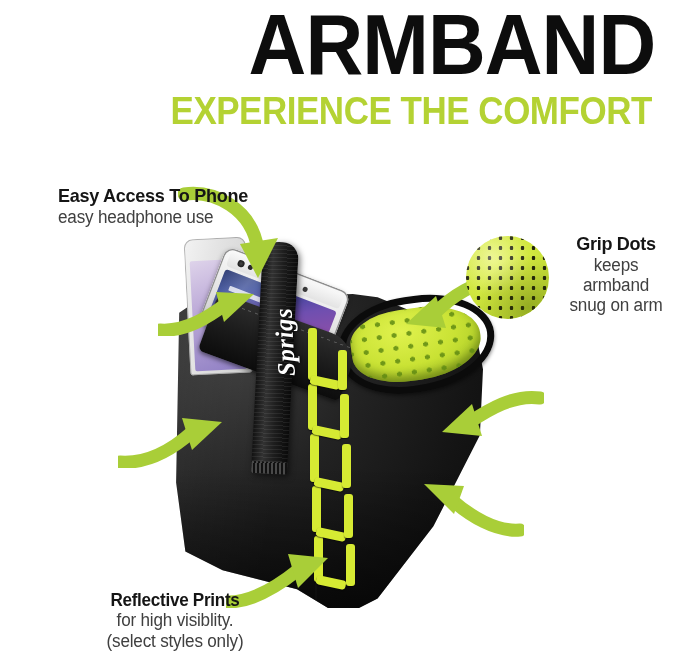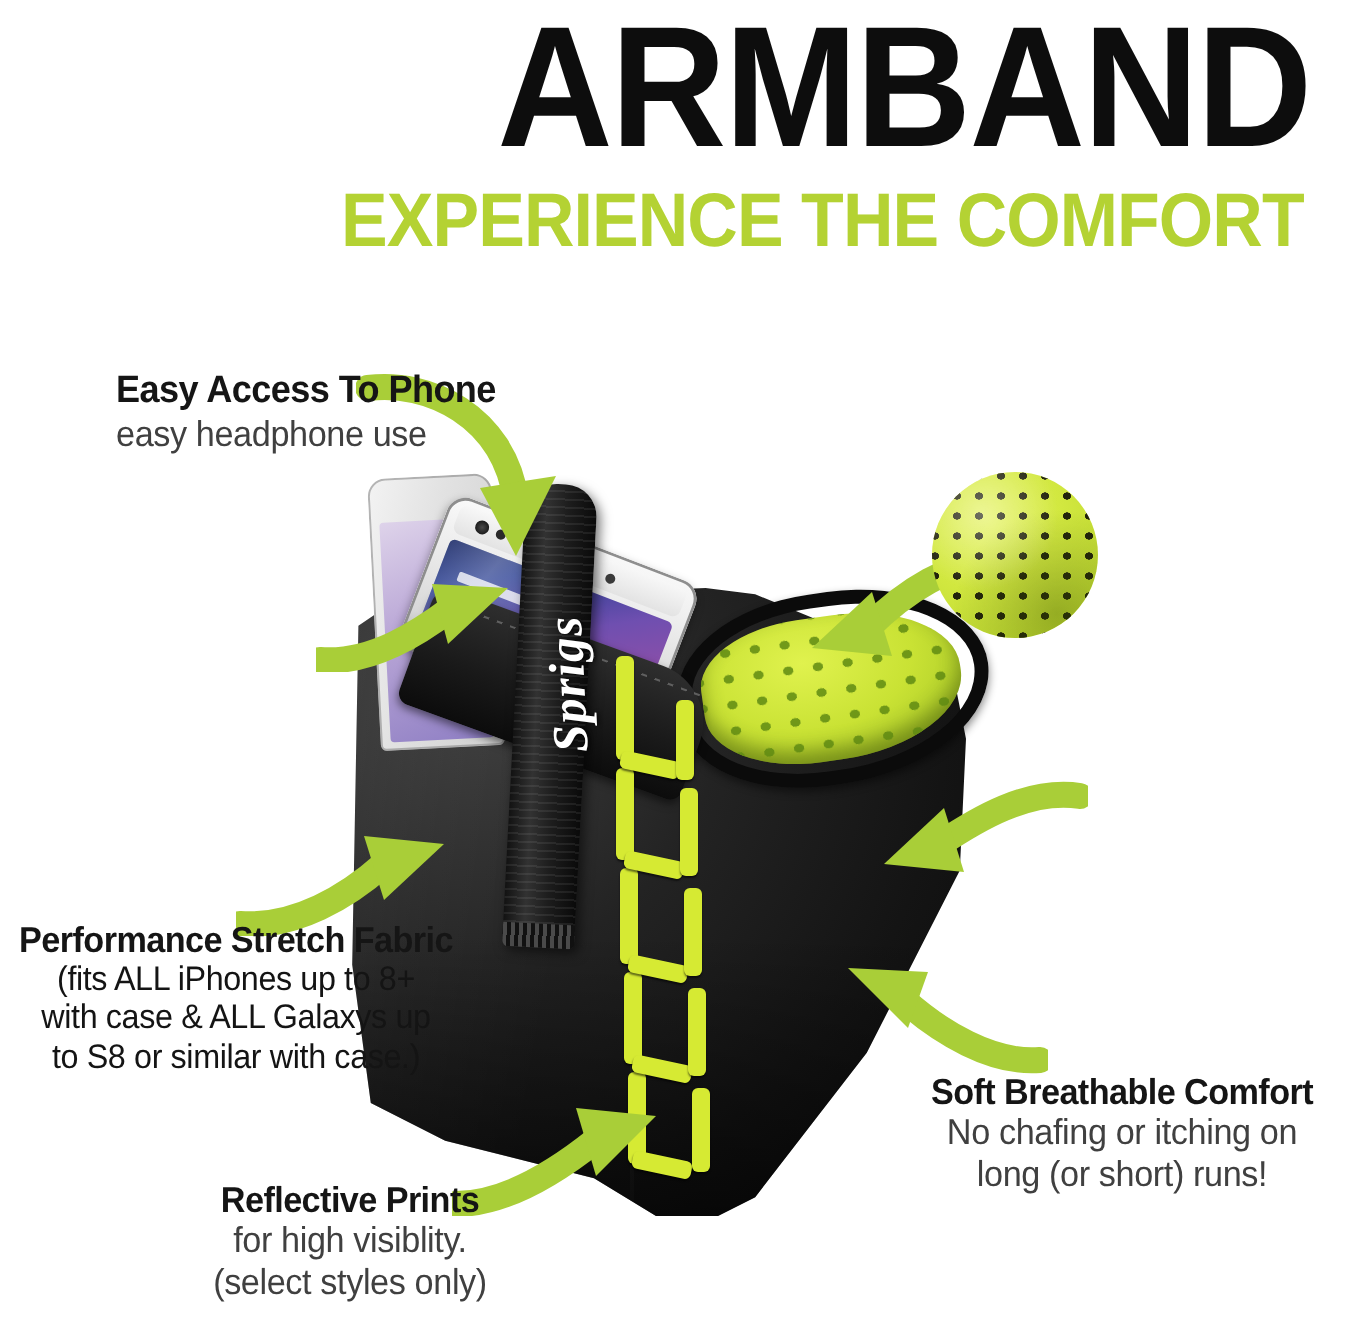--- a/index.html
+++ b/index.html
@@ -369,34 +369,28 @@
     <path d="M116 54 C 92 56, 66 40, 48 24" stroke="#a9ce38" stroke-width="13" fill="none" stroke-linecap="round"></path>
     <path d="M60 10 L20 8 L50 38 Z" fill="#a9ce38"></path>
   </svg>
 
   <div class="callout al-left z-top" style="left:14px; top:186px; width:210px;margin-left:44px;">
     <div class="hd" style="font-size:19px;">Easy Access To Phone</div>
     <div class="bd" style="font-size:18px;">easy headphone use</div>
   </div>
 
 
-  <div class="callout al-center dark z-top" style="left:2px; top:461px; width:232px;">
-    <div class="hd" style="font-size:18px;">Performance Stretch Fabric</div>
-    <div class="bd" style="font-size:17px; white-space:pre-line;">(fits ALL iPhones up to 8+
-with case &amp; ALL Galaxys up
-to S8 or similar with case.)</div>
-  </div>
 
   <div class="callout al-center z-top" style="left:72px; top:591px; width:206px;">
     <div class="hd" style="font-size:18px;">Reflective Prints</div>
     <div class="bd" style="font-size:18px; white-space:pre-line;">for high visiblity.
 (select styles only)</div>
   </div>
 
-
-
-  <div class="callout al-center z-top" style="left:445px; top:537px; width:232px;">
-    <div class="hd" style="font-size:18px;">Soft Breathable Comfort</div>
-    <div class="bd" style="font-size:18px; white-space:pre-line;">No chafing or itching on
-long (or short) runs!</div>
-  </div>
+  <div class="callout al-center z-top" style="left:556px; top:234px; width:120px;">
+    <div class="hd" style="font-size:19px;">Grip Dots</div>
+    <div class="bd" style="font-size:18px; white-space:pre-line;">keeps armband
+snug on arm</div>
+  </div>
+
+
 
 </div>
 
 </body></html>

